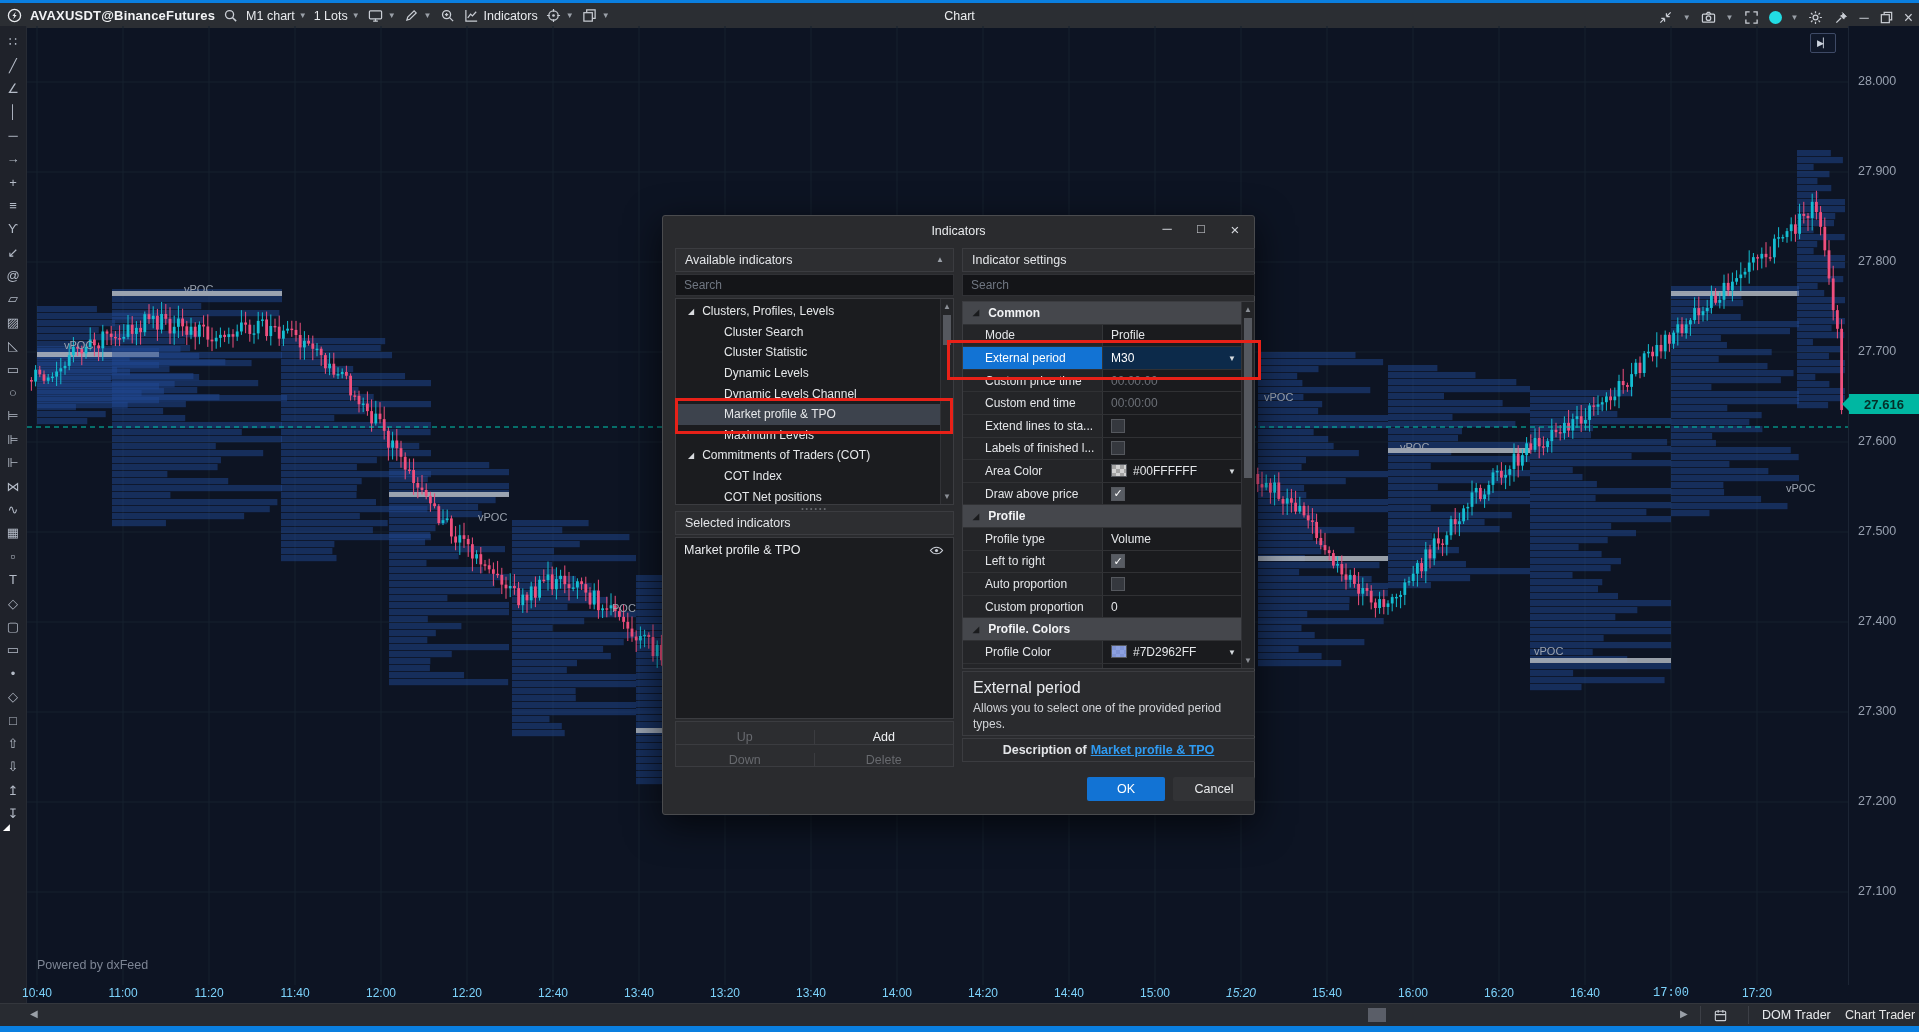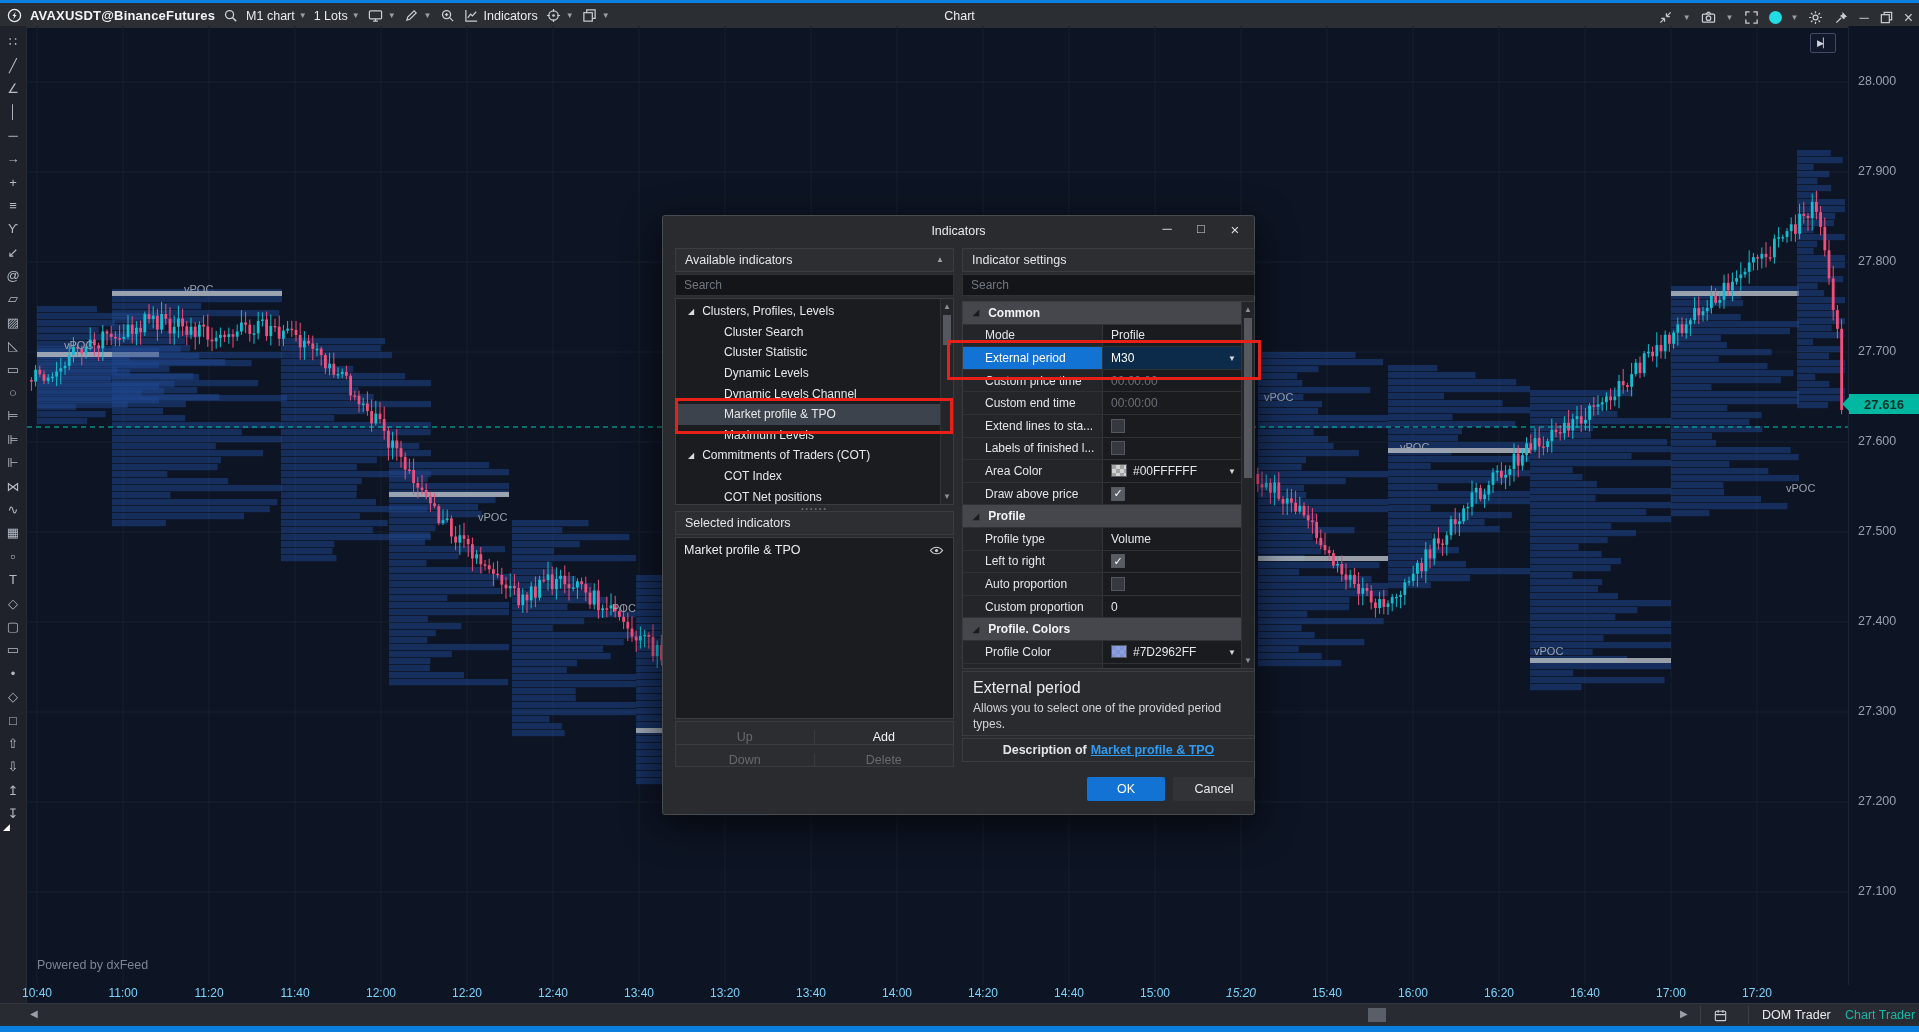--- a/index.html
+++ b/index.html
@@ -43,21 +43,21 @@
   
   #time-axis{position:absolute;left:27px;top:985px;width:1821px;height:18px;background:#0d1423;}
   .time-label{position:absolute;top:1px;color:#7dd3fc;font-size:12px;transform:translateX(-50%);}
   #hscroll{position:absolute;left:0;top:1003px;width:1919px;height:23px;background:#282b31;border-top:1px solid #34373d;box-sizing:border-box;}
   #hs-left{position:absolute;left:30px;top:4px;color:#9aa0a8;font-size:10px;}
   #hs-right{position:absolute;left:1680px;top:4px;color:#9aa0a8;font-size:10px;}
   #hs-thumb{position:absolute;left:1368px;top:4px;width:18px;height:14px;background:#5a5e68;}
   .hs-div{position:absolute;top:2px;width:1px;height:18px;background:#3c3f46;}
   #hs-cal{position:absolute;left:1712px;top:3px;}
   #dom-trader{position:absolute;left:1762px;top:4px;font-size:12.5px;color:#e9ebee;}
-  #chart-trader{position:absolute;left:1845px;top:4px;font-size:12.5px;color:#14b8a6;}
+  #chart-trader{position:absolute;left:1845px;top:4px;font-size:12.5px;color:#e5e5e5;}
   #bottom-blue{position:absolute;left:0;top:1026px;width:1919px;height:6px;background:#0a7fe0;}
   
   #dialog{position:absolute;left:662px;top:215px;width:593px;height:600px;background:#2a2b2e;
           border:1px solid #4a4b4e;border-radius:3px;box-shadow:0 10px 36px rgba(0,0,0,.65);z-index:10;box-sizing:border-box;}
   #dlg-titlebar{position:absolute;left:0;top:0;width:100%;height:30px;}
   #dlg-title{position:absolute;left:0;right:0;top:8px;text-align:center;font-size:12.5px;color:#e9ebee;}
   #dlg-controls{position:absolute;right:10px;top:5px;display:flex;gap:16px;color:#d6d9de;font-size:13px;}
   #dlg-controls span{width:18px;text-align:center;}
   .panel-header{position:absolute;height:24px;background:#2d2e31;border:1px solid #3b3c40;box-sizing:border-box;
                 display:flex;align-items:center;justify-content:space-between;padding:0 9px;color:#e3e5e8;font-size:12.5px;}
@@ -1625,21 +1625,21 @@
       <div class="time-label" style="left: 784px;">13:40</div>
       <div class="time-label" style="left: 870px;">14:00</div>
       <div class="time-label" style="left: 956px;">14:20</div>
       <div class="time-label" style="left: 1042px;">14:40</div>
       <div class="time-label" style="left: 1128px;">15:00</div>
       <div class="time-label" style="left: 1214px; font-style: italic;">15:20</div>
       <div class="time-label" style="left: 1300px;">15:40</div>
       <div class="time-label" style="left: 1386px;">16:00</div>
       <div class="time-label" style="left: 1472px;">16:20</div>
       <div class="time-label" style="left: 1558px;">16:40</div>
-      <div class="time-label" style="left: 1644px;">17:00</div>
+      <div class="time-label" style="left: 1644px; font-family: Liberation Mono, monospace;">17:00</div>
       <div class="time-label" style="left: 1730px;">17:20</div>
     </div>
   <div id="hscroll">
     <span id="hs-left">◀</span>
     <span id="hs-thumb"></span>
     <span id="hs-right">▶</span>
     <span class="hs-div" style="left:1700px;"></span>
     <span id="hs-cal" class="icon">
         <svg viewBox="0 0 16 16" width="16" height="16">
           <rect x="2.5" y="3.5" width="11" height="10" rx="1" fill="none" stroke="currentColor" stroke-width="1.2"></rect>

